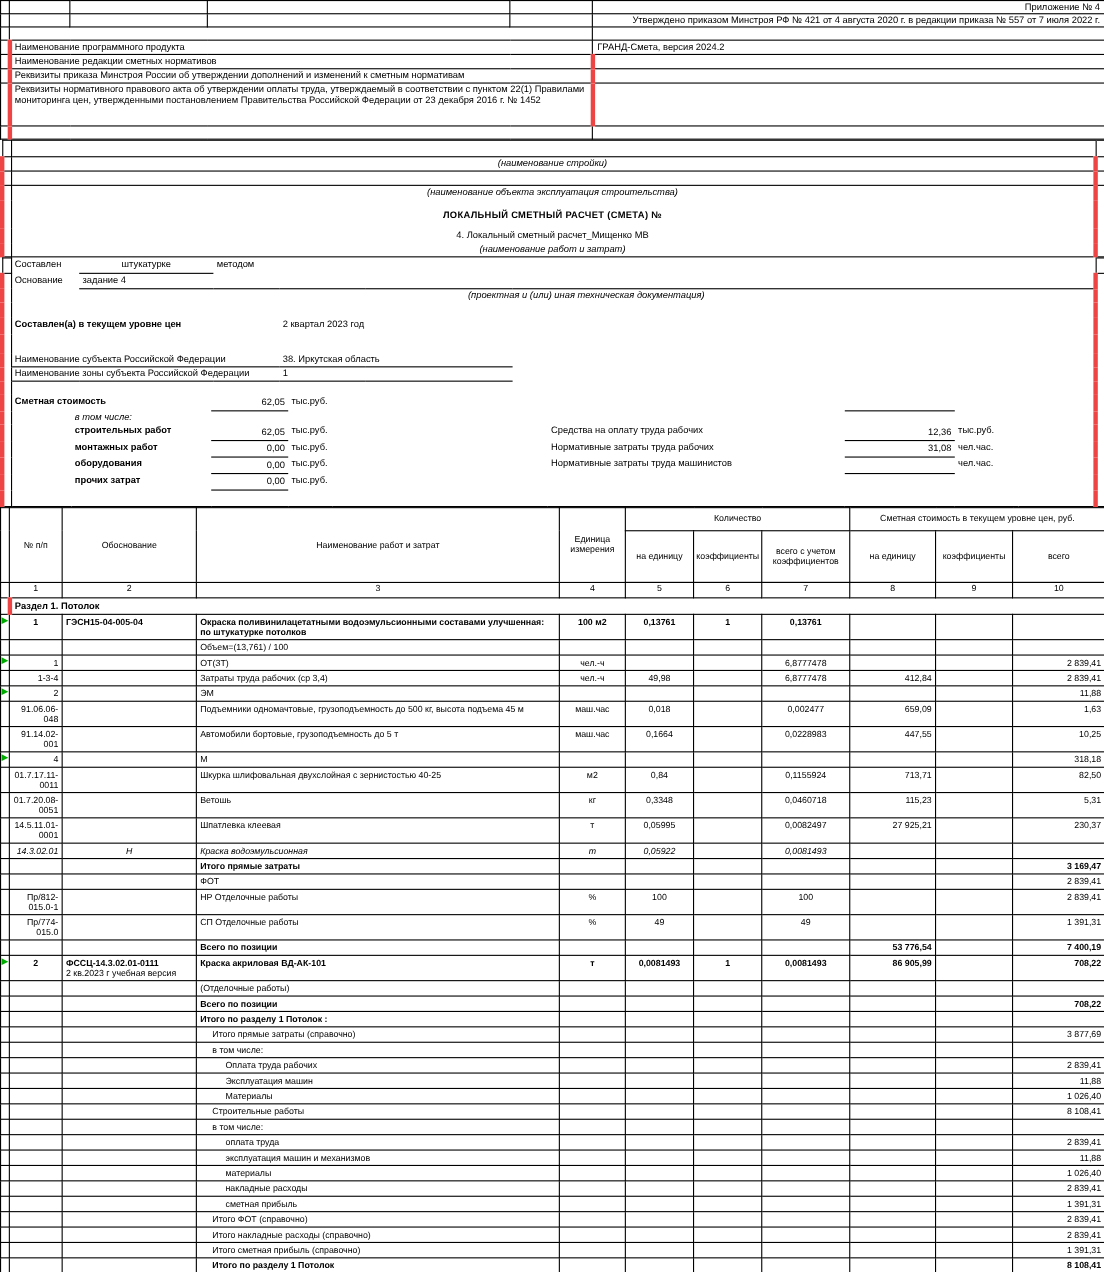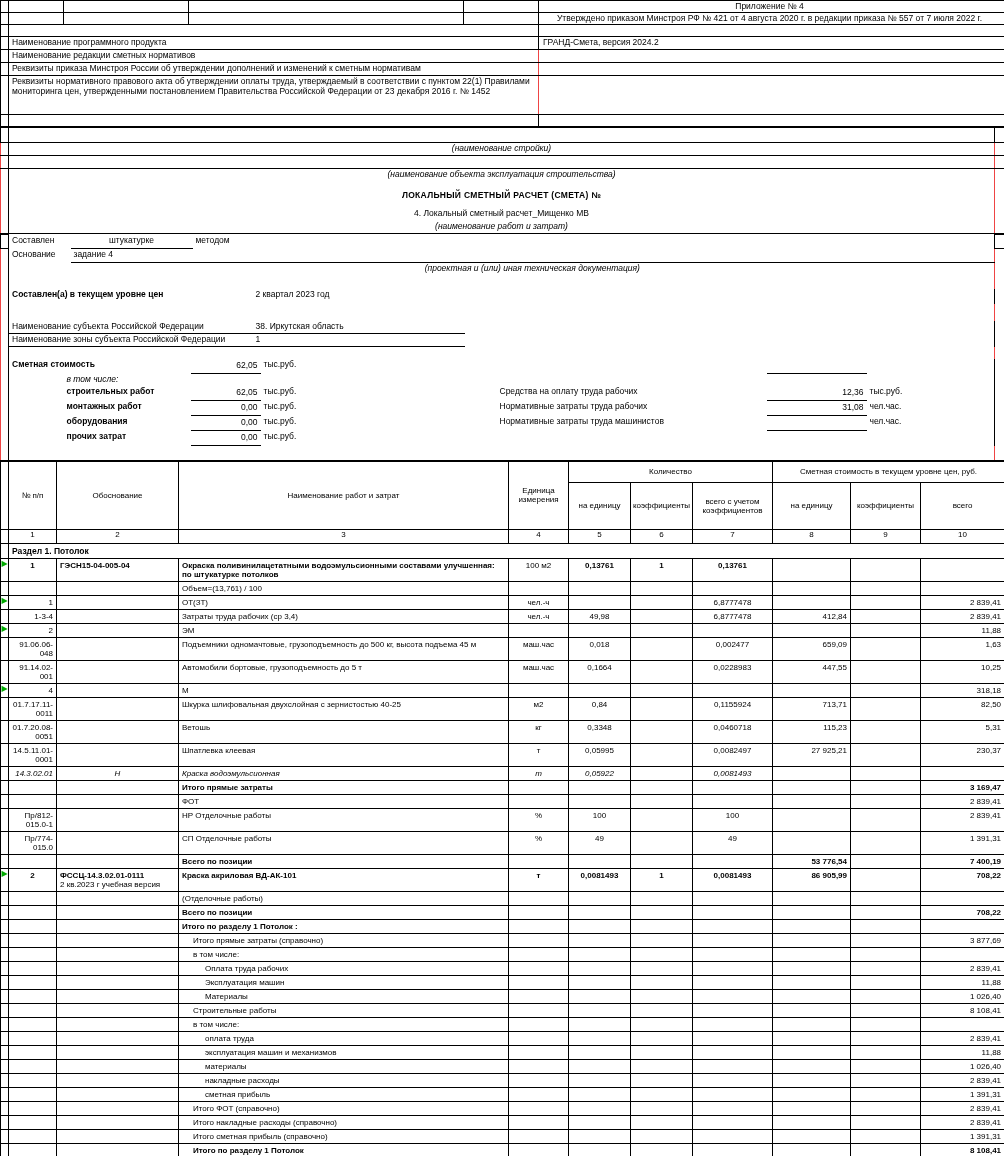--- a/index.html
+++ b/index.html
@@ -22,39 +22,39 @@
   table {
     border-collapse: collapse;
     table-layout: fixed;
   }
   td, th {
     padding: 0;
     vertical-align: top;
     font-weight: normal;
   }
   .b { border: 1px solid #000; }
-  .bl { border-left: 1px solid #ef4444; }
+  .bl { border-left: 4px solid #ef4444; }
   .br { border-right: 1px solid #000; }
   .bt { border-top: 1px solid #000; }
   .bb { border-bottom: 1px solid #000; }
   .c { text-align: center; }
   .r { text-align: right; }
   .mid { vertical-align: middle; }
   .bold { font-weight: bold; }
   .ital { font-style: italic; }
   .pad { padding: 1px 3px; }
   .nowrap { white-space: nowrap; }
   .top-grid {
     width: 1004px;
   }
   .top-grid td {
     height: 12px;
     font-size: 8.5px;
   }
-  .thinrow td { height: 11px; text-align: center; }
+  .thinrow td { height: 11px; }
 
   .approve {
     font-size: 8.5px;
     text-align: right;
     padding-right: 4px;
   }
   .app-num {
     font-size: 8.5px;
     text-align: right;
     padding-right: 4px;
@@ -445,21 +445,21 @@
     <tbody id="table-body">
       <tr class="sect-row">
         <td class="b greenbar">&nbsp;</td>
         <td class="bl bt bb" colspan="10">Раздел 1. Потолок</td>
       </tr>
     <tr>
           <td class="b c"><span class="flagmark">▶</span></td>
           <td class="b cellpad c" style="font-weight: bold;">1</td>
           <td class="b cellpad" style="font-weight: bold;">ГЭСН15-04-005-04</td>
           <td class="b cellpad" style="font-weight: bold;">Окраска поливинилацетатными водоэмульсионными составами улучшенная: по штукатурке потолков</td>
-          <td class="b cellpad c" style="font-weight: normal;">100 м2</td>
+          <td class="b cellpad c" style="font-weight: bold;">100 м2</td>
           <td class="b cellpad c" style="font-weight: bold;">0,13761</td>
           <td class="b cellpad c" style="font-weight: bold;">1</td>
           <td class="b cellpad c" style="font-weight: bold;">0,13761</td>
           <td class="b cellpad r" style="font-weight: bold;">&nbsp;</td>
           <td class="b cellpad c" style="font-weight: bold;">&nbsp;</td>
           <td class="b cellpad r" style="font-weight: bold;">&nbsp;</td>
         </tr>
         <tr>
           <td class="b c">&nbsp;</td>
           <td class="b cellpad c">&nbsp;</td>

